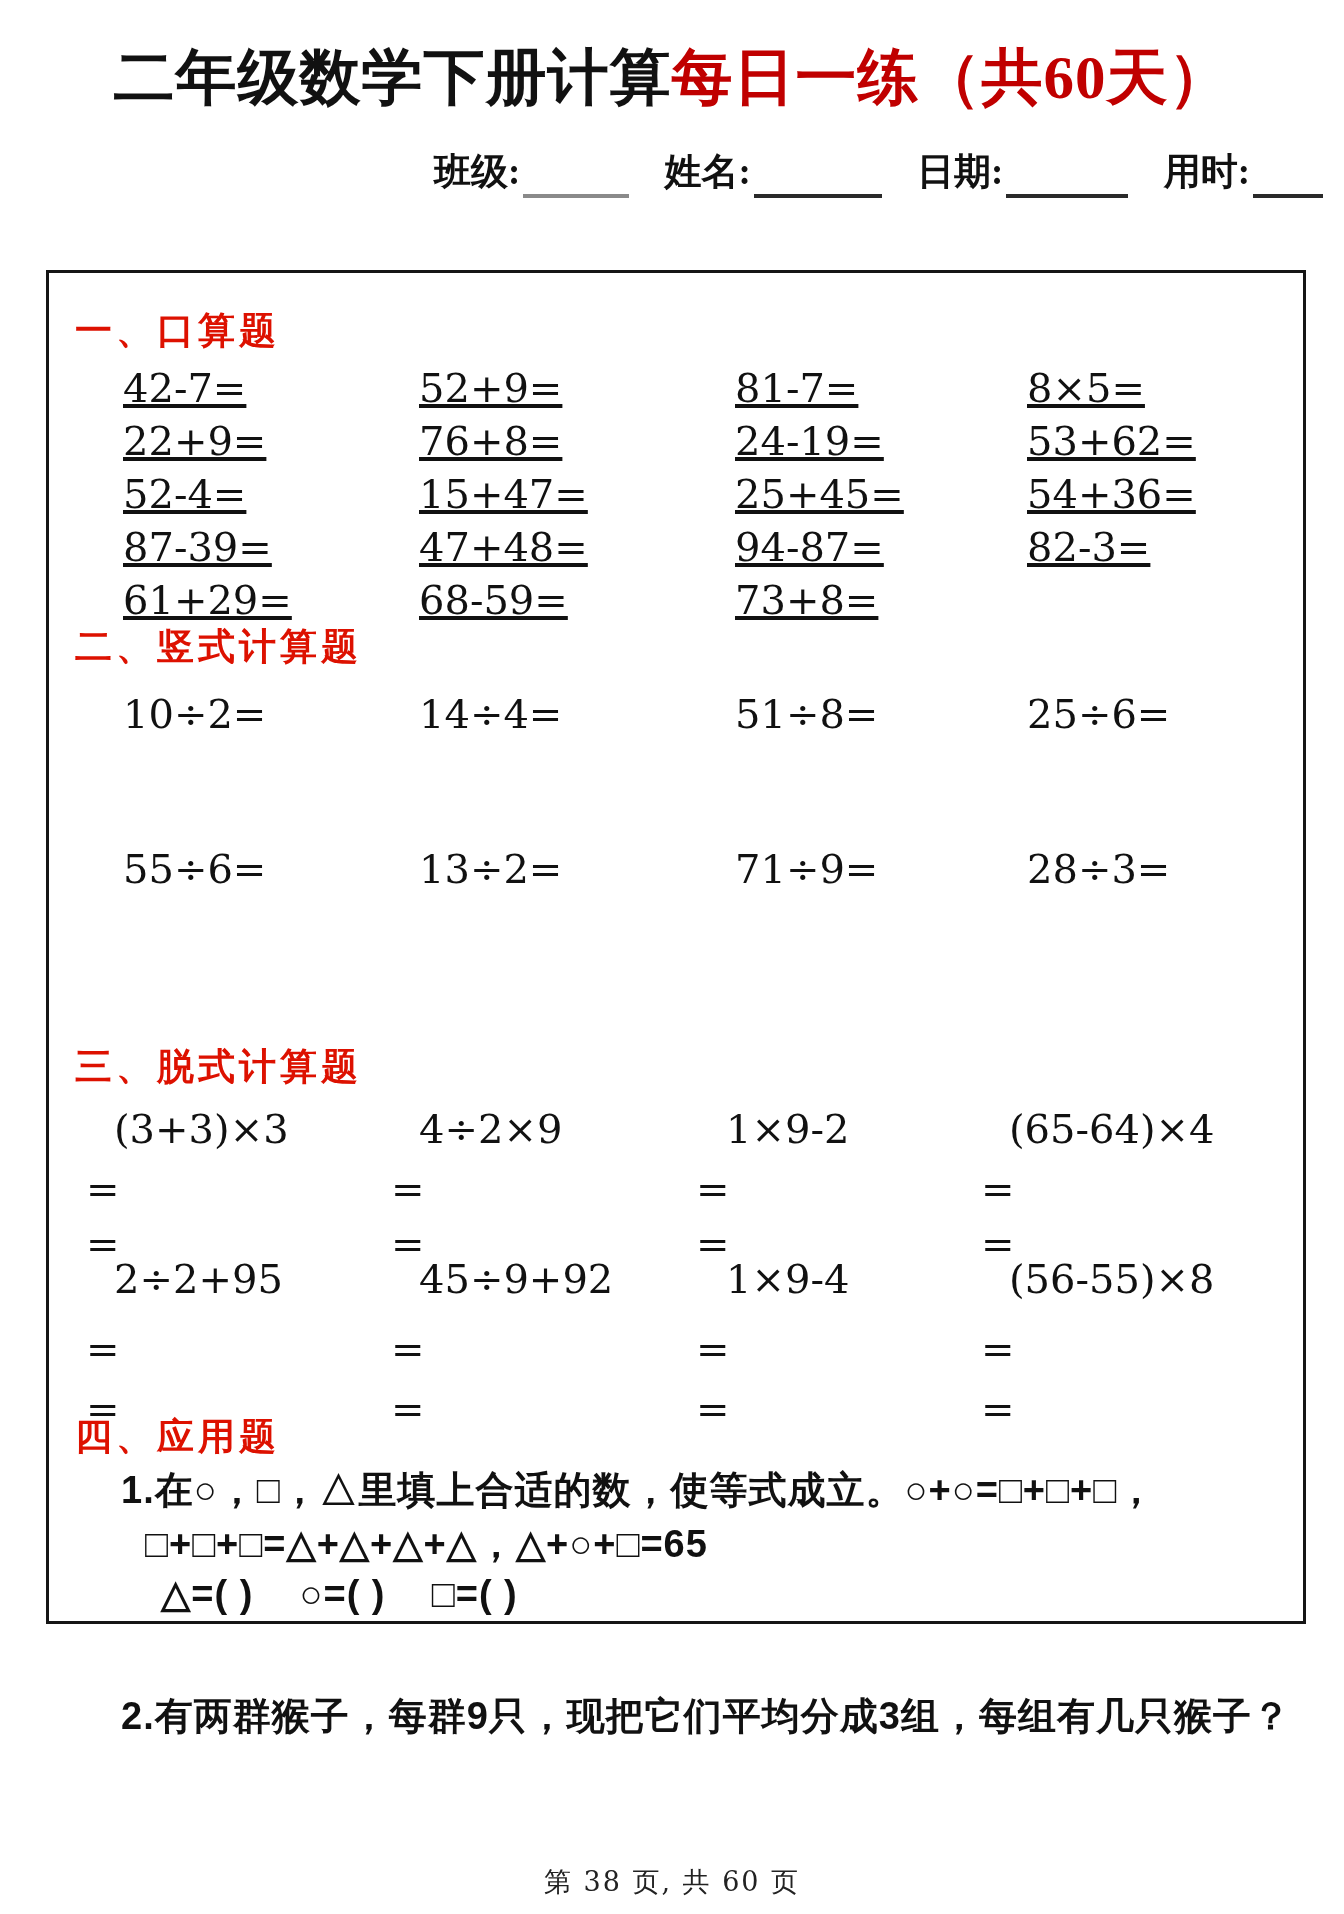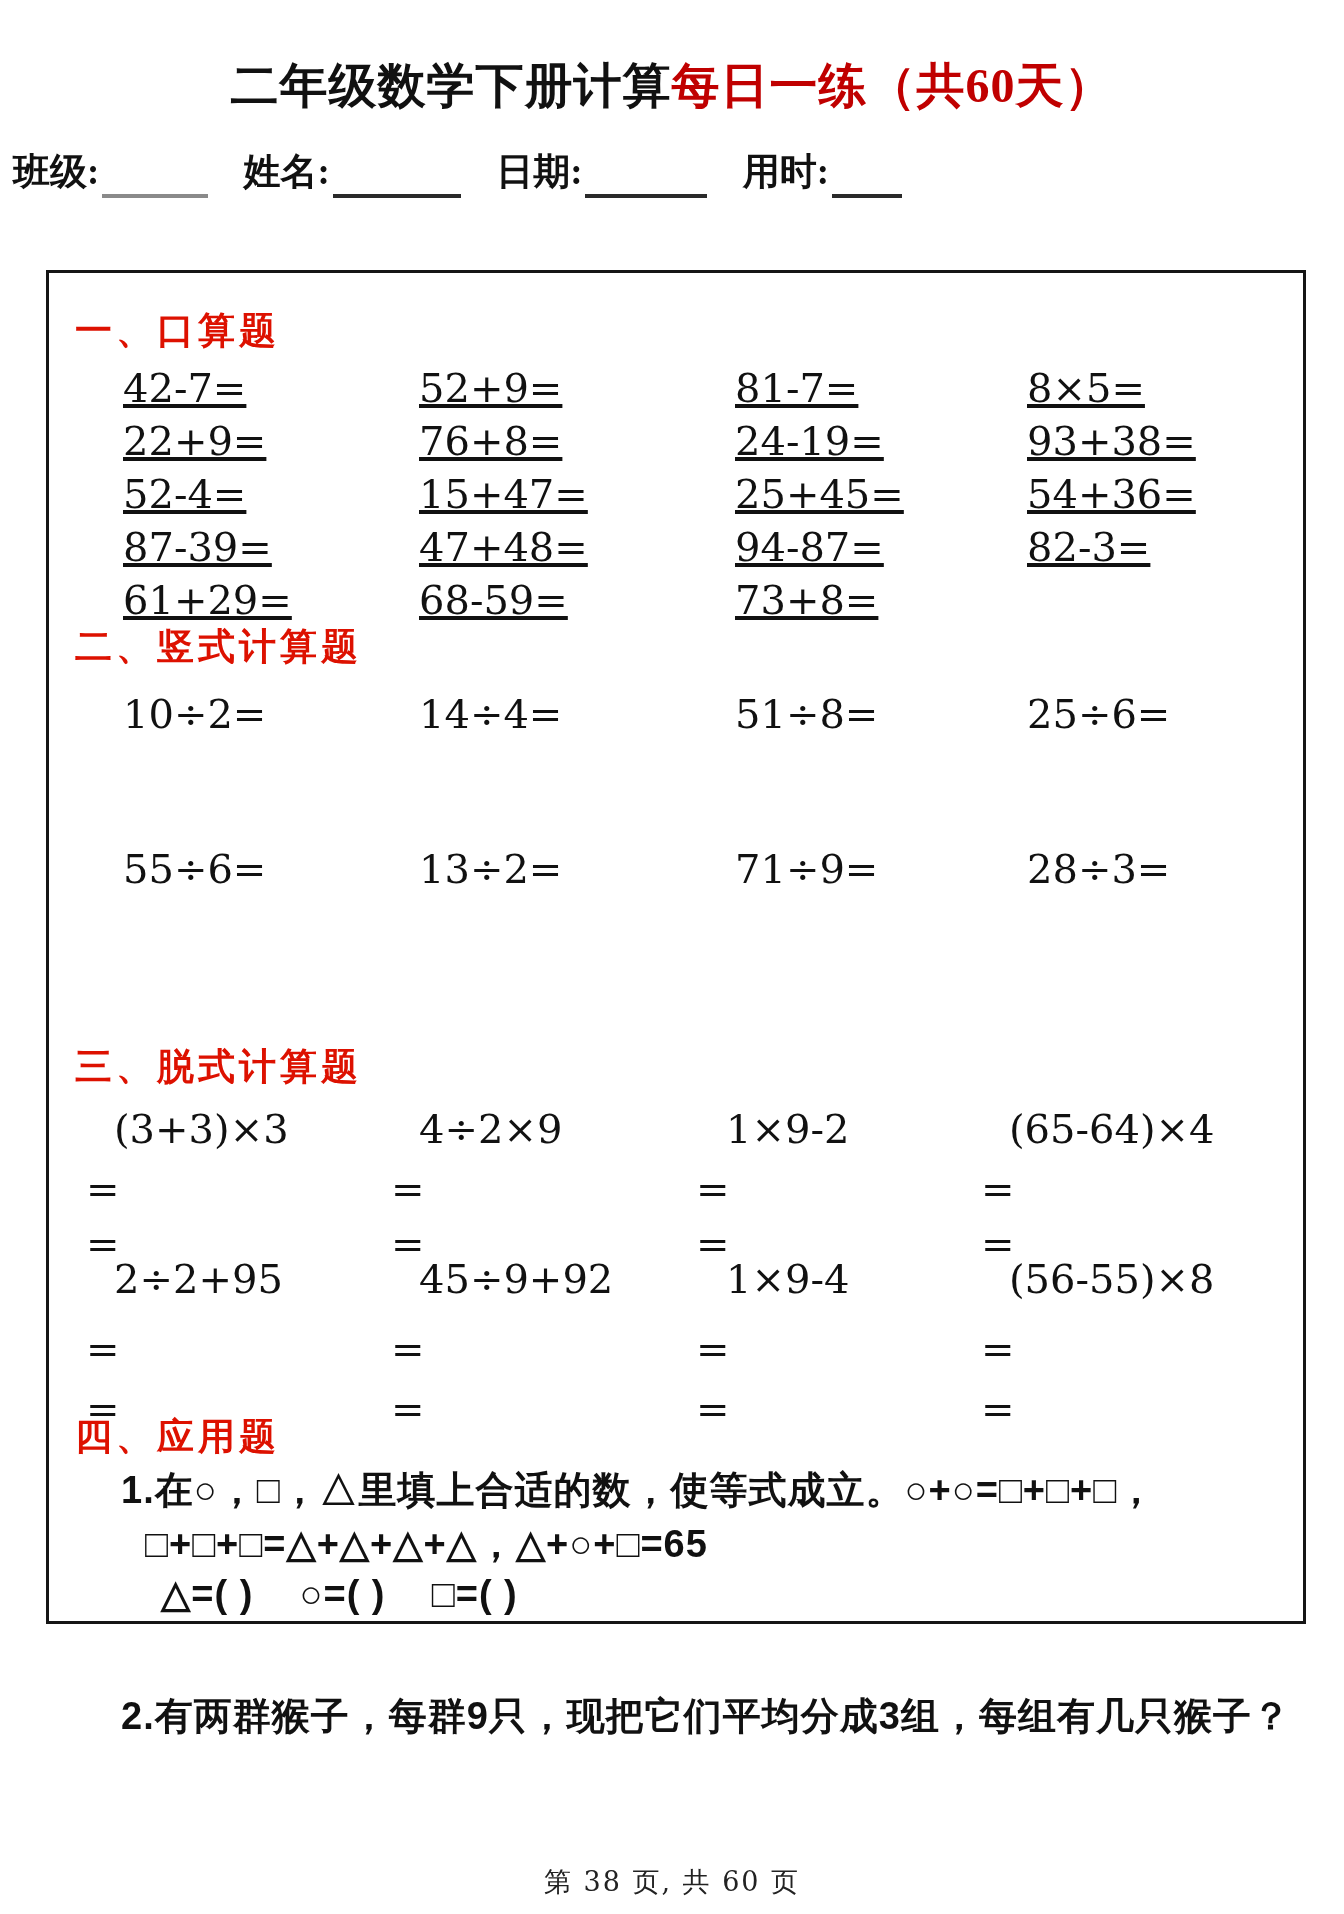--- a/index.html
+++ b/index.html
@@ -1,26 +1,26 @@
 <!DOCTYPE html>
 <html style="--title-red: #c00000; --heading-red: #dd1100; --text: #111111; --border: #151515; --footer-text: #222222;"><head>
 <meta charset="utf-8">
 <style>
   html,body{margin:0;padding:0;background:#e8e8e8;}
   .page{position:relative;width:1344px;height:1914px;margin:0 auto;background:#ffffff;overflow:hidden;
         font-family:"Liberation Serif",serif;color:var(--text,#111);}
 
   
   .title{position:absolute;top:36px;left:0;right:0;text-align:center;
-         font-family:"Liberation Serif",serif;font-weight:700;font-size:48px;line-height:76px;
-         letter-spacing:1px;color:var(--text,#111);margin:12px;}
+         font-family:"Liberation Serif",serif;font-weight:700;font-size:61px;line-height:76px;
+         letter-spacing:1px;color:var(--text,#111);margin:4px;}
   .title .red{color:var(--title-red,#c00000);}
 
   
-  .fields{position:absolute;top:146px;left:0;right:8px;text-align:left;
+  .fields{position:absolute;top:146px;left:0;right:8px;text-align:right;
           font-weight:700;font-size:37px;line-height:52px;white-space:nowrap;}
   .field{display:inline-block;margin:0 13px;}
   .flabel{display:inline-block;}
   .blank{display:inline-block;height:40px;border-bottom:4px solid #2a2a2a;vertical-align:bottom;margin-left:3px;}
   .b0{width:106px;border-bottom-color:#8a8a8a;}
   .b1{width:128px;}
   .b2{width:122px;}
   .b3{width:70px;}
 
   
@@ -87,21 +87,21 @@
 
     <h2 class="sec-heading h1pos">一、口算题</h2>
     <div class="oral-grid num">
       <span>42-7=</span>
       <span>52+9=</span>
       <span>81-7=</span>
       <span>8×5=</span>
       <span>22+9=</span>
       <span>76+8=</span>
       <span>24-19=</span>
-      <span>93+38=</span>
+      <span>53+62=</span>
       <span>52-4=</span>
       <span>15+47=</span>
       <span>25+45=</span>
       <span>54+36=</span>
       <span>87-39=</span>
       <span>47+48=</span>
       <span>94-87=</span>
       <span>82-3=</span>
       <span>61+29=</span>
       <span>68-59=</span>

